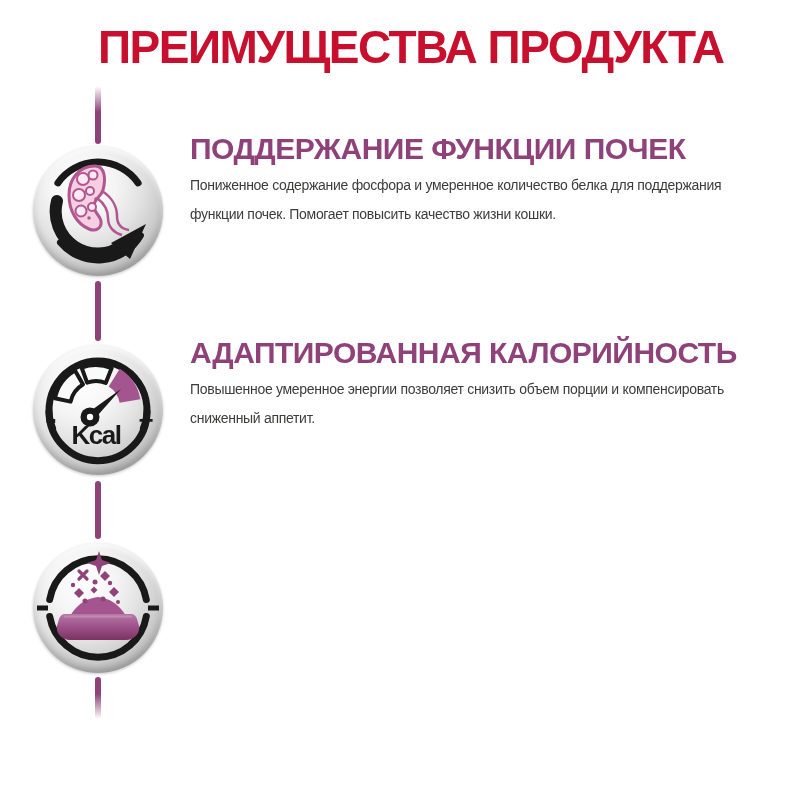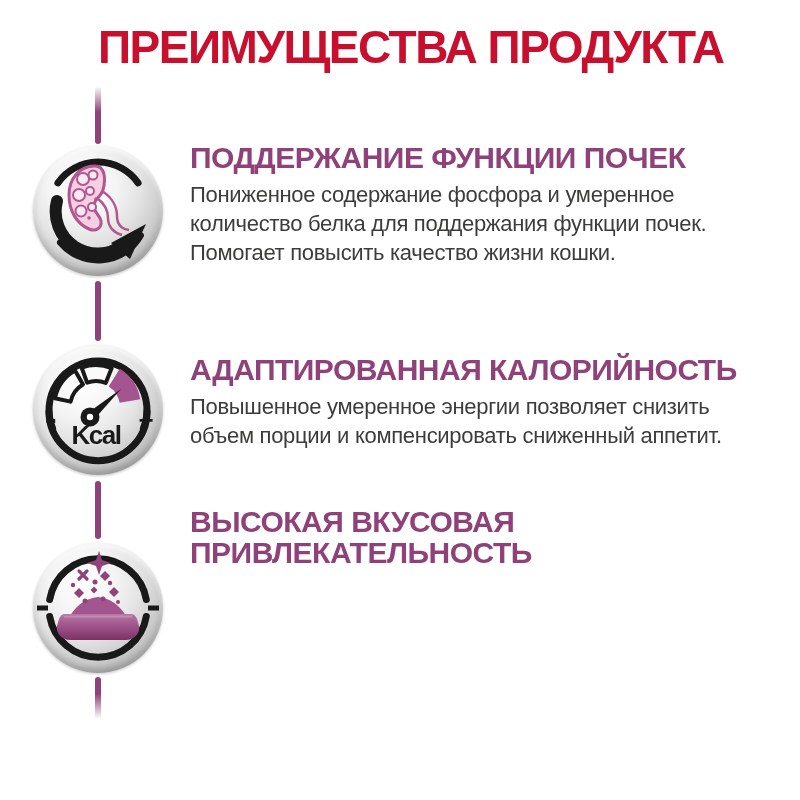--- a/index.html
+++ b/index.html
@@ -33,31 +33,31 @@
   .badge{
     position:absolute;left:33px;width:130px;height:130px;border-radius:50%;
     background:radial-gradient(circle at 38% 30%,#ffffff 0%,#f4f4f4 28%,#e3e3e3 48%,#c9c9c9 68%,#a6a6a6 86%,#8d8d8d 100%);
     box-shadow:inset 0 -4px 7px rgba(0,0,0,0.20),inset 0 3px 5px rgba(255,255,255,0.95),0 1px 3px rgba(0,0,0,0.22);
   }
   .badge svg{position:absolute;left:0;top:0;}
   .badge.b1{top:146px;}
   .badge.b2{top:345px;}
   .badge.b3{top:543px;}
   section.benefit{position:absolute;left:190px;}
-  section.s1{top:142px;}
-  section.s2{top:354px;}
+  section.s1{top:133px;}
+  section.s2{top:337px;}
   section.s3{top:506px;}
   .benefit h2{
     margin:0;max-width:580px;
     font-size:30px;line-height:1.04;font-weight:700;letter-spacing:-0.5px;
     color:var(--heading-purple,#8F4179);
   }
   .benefit p{
     margin:7px 0 0 0;max-width:585px;
-    font-size:22px;line-height:29px;font-weight:400;letter-spacing:-0.3px;
+    font-size:14px;line-height:29px;font-weight:400;letter-spacing:-0.3px;
     color:var(--body-text,#3C3C3B);
   }
   .gauge-label{font-family:"Liberation Sans","DejaVu Sans",sans-serif;}
 </style>
 </head>
 <body>
 
 <div class="canvas">
 
   <h1 class="title">ПРЕИМУЩЕСТВА ПРОДУКТА</h1>
@@ -138,16 +138,15 @@
     <h2>ПОДДЕРЖАНИЕ ФУНКЦИИ ПОЧЕК</h2>
     <p>Пониженное содержание фосфора и умеренное количество белка для поддержания функции почек. Помогает повысить качество жизни кошки.</p>
   </section>
 
   <section class="benefit s2">
     <h2>АДАПТИРОВАННАЯ КАЛОРИЙНОСТЬ</h2>
     <p>Повышенное умеренное энергии позволяет снизить объем порции и компенсировать сниженный аппетит.</p>
   </section>
 
   <section class="benefit s3">
-    <h2>ВЫСОКАЯ ВКУСОВАЯ ПРИВЛЕКАТЕЛЬНОСТЬ</h2>
   </section>
 
 </div>
 
 </body></html>

